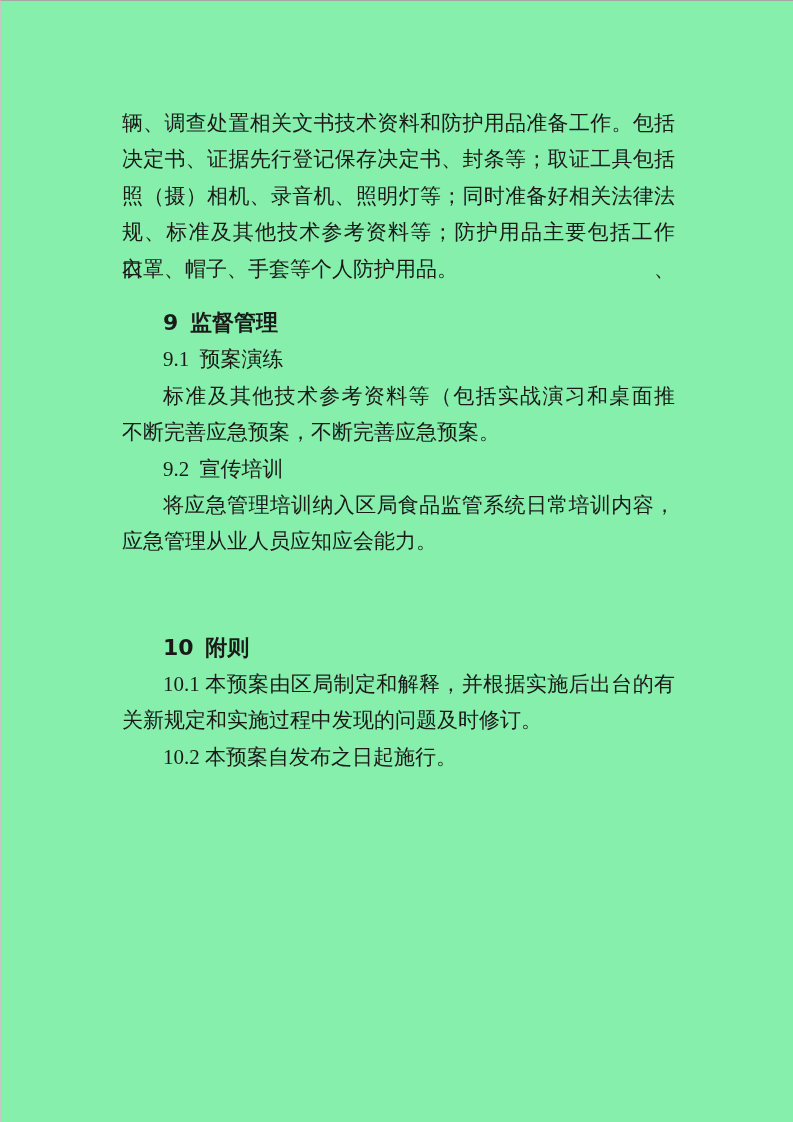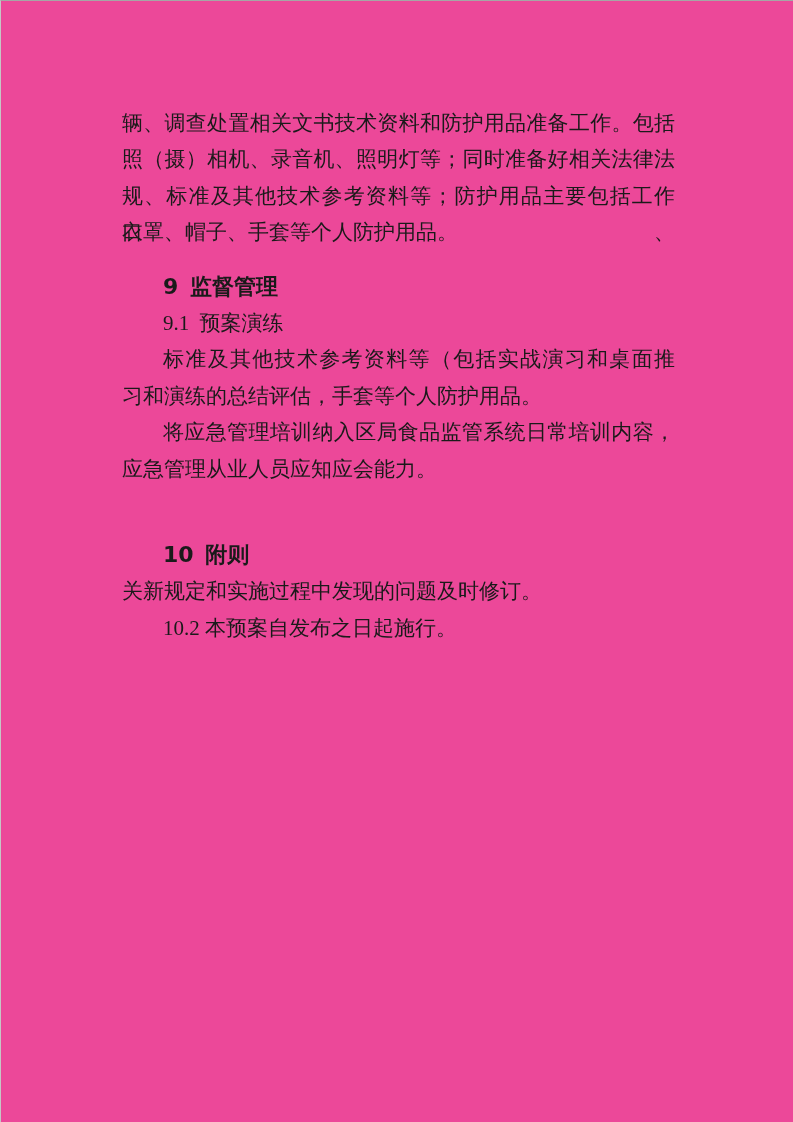--- a/index.html
+++ b/index.html
@@ -4,21 +4,21 @@
 <style>
   html, body {
     margin: 0;
     padding: 0;
     background: #ffffff;
   }
   .page {
     position: relative;
     width: 793px;
     height: 1122px;
-    background: #ec4899;
+    background: #86efac;
     box-sizing: border-box;
     border-top: 1px solid #a6a6a6;
     border-left: 1px solid #c6c6c6;
     overflow: hidden;
     color: #1a1a1a;
   }
   .content {
     position: absolute;
     left: 121px;
     width: 553px;
@@ -48,43 +48,46 @@
     font-size: 22px;
     word-spacing: 4px;
     text-indent: 41px;
   }
   
   .h2 {
     word-spacing: 5px;
     text-indent: 41px;
   }
   .gap-before-h9  { margin-top: 18px; }
-  .gap-before-h10 { margin-top: 50px; }
+  .gap-before-h10 { margin-top: 70px; }
   .first-line-offset { margin-top: 104px; }
 </style>
 </head>
 <body>
 
 <div class="page">
   <div class="content">
 
     <div class="ln j first-line-offset">辆、调查处置相关文书技术资料和防护用品准备工作。包括</div>
+    <div class="ln j">决定书、证据先行登记保存决定书、封条等；取证工具包括</div>
     <div class="ln j">照（摄）相机、录音机、照明灯等；同时准备好相关法律法</div>
     <div class="ln j">规、标准及其他技术参考资料等；防护用品主要包括工作衣、</div>
     <div class="ln">口罩、帽子、手套等个人防护用品。</div>
 
     <div class="ln h1 gap-before-h9">9 监督管理</div>
 
     <div class="ln h2">9.1 预案演练</div>
     <div class="ln j ind">标准及其他技术参考资料等（包括实战演习和桌面推</div>
-    <div class="ln">习和演练的总结评估，手套等个人防护用品。</div>
+    <div class="ln">不断完善应急预案，不断完善应急预案。</div>
 
+    <div class="ln h2">9.2 宣传培训</div>
     <div class="ln j ind">将应急管理培训纳入区局食品监管系统日常培训内容，</div>
     <div class="ln">应急管理从业人员应知应会能力。</div>
 
     <div class="ln h1 gap-before-h10">10 附则</div>
 
+    <div class="ln j ind">10.1 本预案由区局制定和解释，并根据实施后出台的有</div>
     <div class="ln">关新规定和实施过程中发现的问题及时修订。</div>
 
     <div class="ln ind">10.2 本预案自发布之日起施行。</div>
 
   </div>
 </div>
 
 </body></html>

